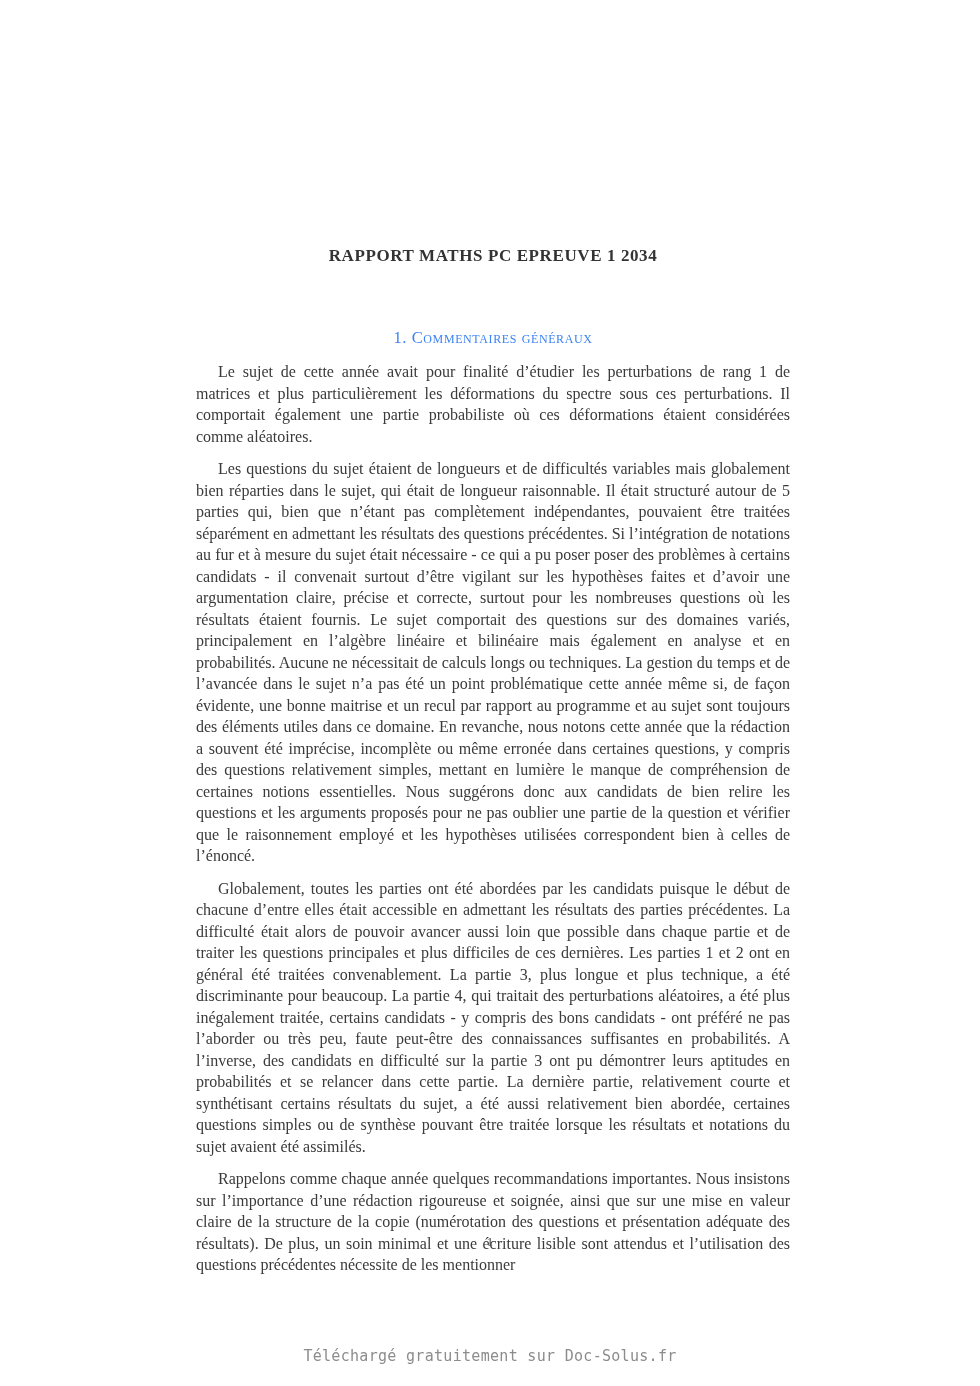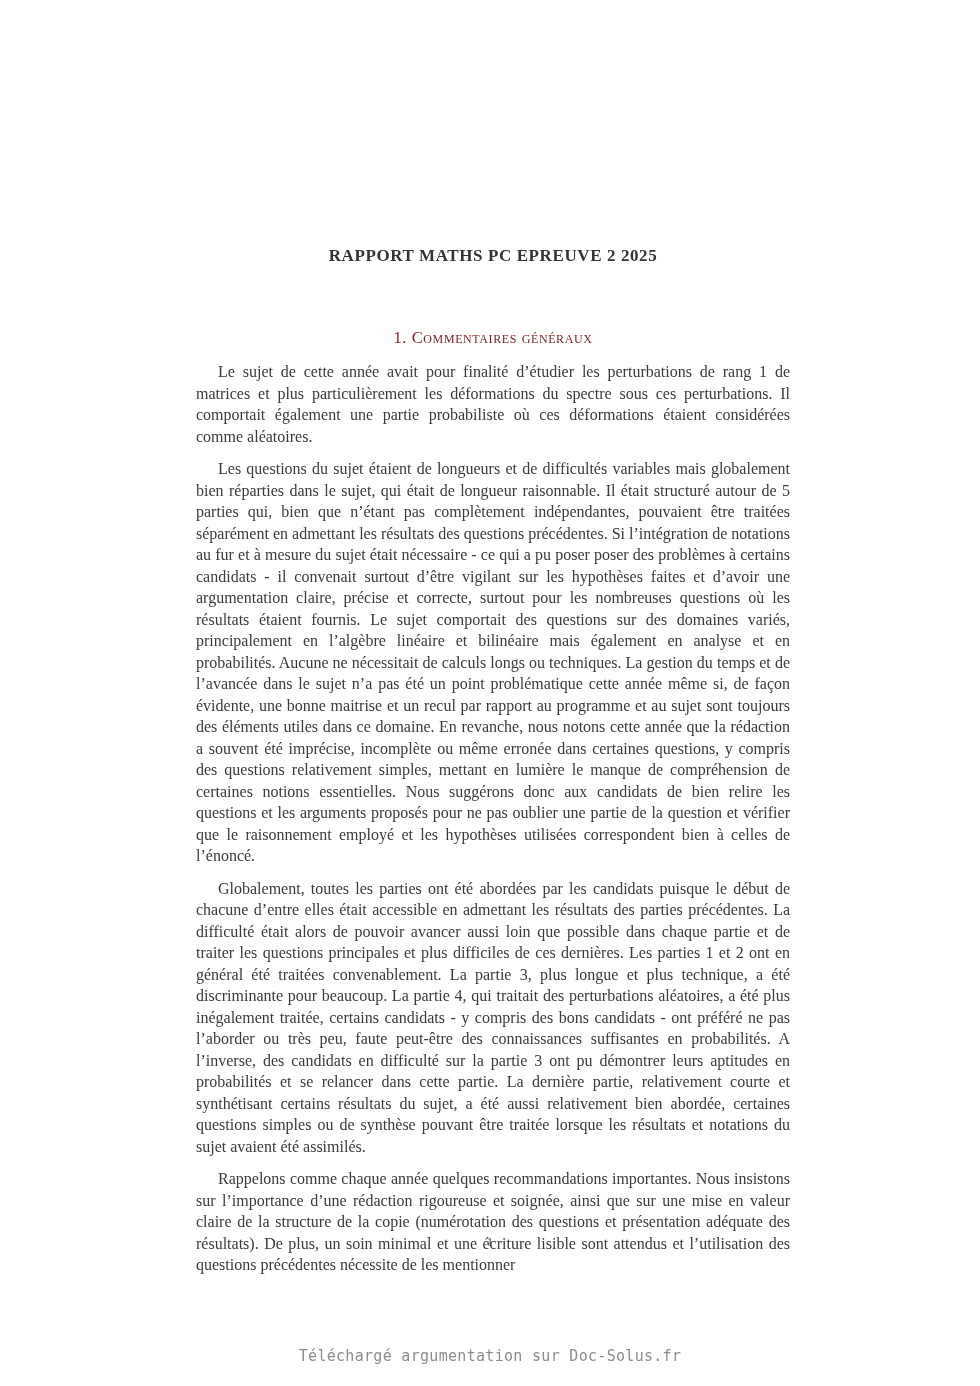--- a/index.html
+++ b/index.html
@@ -26,21 +26,21 @@
     color: #333333;
     margin: 0 0 62px 0;
     white-space: nowrap;
   }
   .section-heading {
     text-align: center;
     font-variant: small-caps;
     font-weight: normal;
     font-size: 16.5px;
     letter-spacing: 0.6px;
-    color: #7f1d1d;
+    color: #3b82f6;
     margin: 0 0 13px 0;
   }
   p.body-par {
     margin: 0 0 11px 0;
     font-size: 16px;
     line-height: 21.5px;
     text-align: justify;
     text-indent: 22px;
     color: #3a3a3a;
   }
@@ -63,22 +63,22 @@
     font-size: 15px;
     letter-spacing: 0.3px;
     color: #8c8c8c;
   }
 </style>
 </head>
 <body>
 
 <div class="page">
   <div class="content">
-    <div class="doc-title">RAPPORT MATHS PC EPREUVE 2 2025</div>
+    <div class="doc-title">RAPPORT MATHS PC EPREUVE 1 2034</div>
     <div class="section-heading">1. Commentaires généraux</div>
     <p class="body-par">Le sujet de cette année avait pour finalité d’étudier les perturbations de rang 1 de matrices et plus particulièrement les déformations du spectre sous ces perturbations. Il comportait également une partie probabiliste où ces déformations étaient considérées comme aléatoires.</p>
     <p class="body-par">Les questions du sujet étaient de longueurs et de difficultés variables mais globalement bien réparties dans le sujet, qui était de longueur raisonnable. Il était structuré autour de 5 parties qui, bien que n’étant pas complètement indépendantes, pouvaient être traitées séparément en admettant les résultats des questions précédentes. Si l’intégration de notations au fur et à mesure du sujet était nécessaire - ce qui a pu poser poser des problèmes à certains candidats - il convenait surtout d’être vigilant sur les hypothèses faites et d’avoir une argumentation claire, précise et correcte, surtout pour les nombreuses questions où les résultats étaient fournis. Le sujet comportait des questions sur des domaines variés, principalement en l’algèbre linéaire et bilinéaire mais également en analyse et en probabilités. Aucune ne nécessitait de calculs longs ou techniques. La gestion du temps et de l’avancée dans le sujet n’a pas été un point problématique cette année même si, de façon évidente, une bonne maitrise et un recul par rapport au programme et au sujet sont toujours des éléments utiles dans ce domaine. En revanche, nous notons cette année que la rédaction a souvent été imprécise, incomplète ou même erronée dans certaines questions, y compris des questions relativement simples, mettant en lumière le manque de compréhension de certaines notions essentielles. Nous suggérons donc aux candidats de bien relire les questions et les arguments proposés pour ne pas oublier une partie de la question et vérifier que le raisonnement employé et les hypothèses utilisées correspondent bien à celles de l’énoncé.</p>
     <p class="body-par">Globalement, toutes les parties ont été abordées par les candidats puisque le début de chacune d’entre elles était accessible en admettant les résultats des parties précédentes. La difficulté était alors de pouvoir avancer aussi loin que possible dans chaque partie et de traiter les questions principales et plus difficiles de ces dernières. Les parties 1 et 2 ont en général été traitées convenablement. La partie 3, plus longue et plus technique, a été discriminante pour beaucoup. La partie 4, qui traitait des perturbations aléatoires, a été plus inégalement traitée, certains candidats - y compris des bons candidats - ont préféré ne pas l’aborder ou très peu, faute peut-être des connaissances suffisantes en probabilités. A l’inverse, des candidats en difficulté sur la partie 3 ont pu démontrer leurs aptitudes en probabilités et se relancer dans cette partie. La dernière partie, relativement courte et synthétisant certains résultats du sujet, a été aussi relativement bien abordée, certaines questions simples ou de synthèse pouvant être traitée lorsque les résultats et notations du sujet avaient été assimilés.</p>
     <p class="body-par">Rappelons comme chaque année quelques recommandations importantes. Nous insistons sur l’importance d’une rédaction rigoureuse et soignée, ainsi que sur une mise en valeur claire de la structure de la copie (numérotation des questions et présentation adéquate des résultats). De plus, un soin minimal et une écriture lisible sont attendus et l’utilisation des questions précédentes nécessite de les mentionner</p>
   </div>
   <div class="page-number">1</div>
-  <div class="footer-credit">Téléchargé argumentation sur Doc-Solus.fr</div>
+  <div class="footer-credit">Téléchargé gratuitement sur Doc-Solus.fr</div>
 </div>
 
 </body></html>

